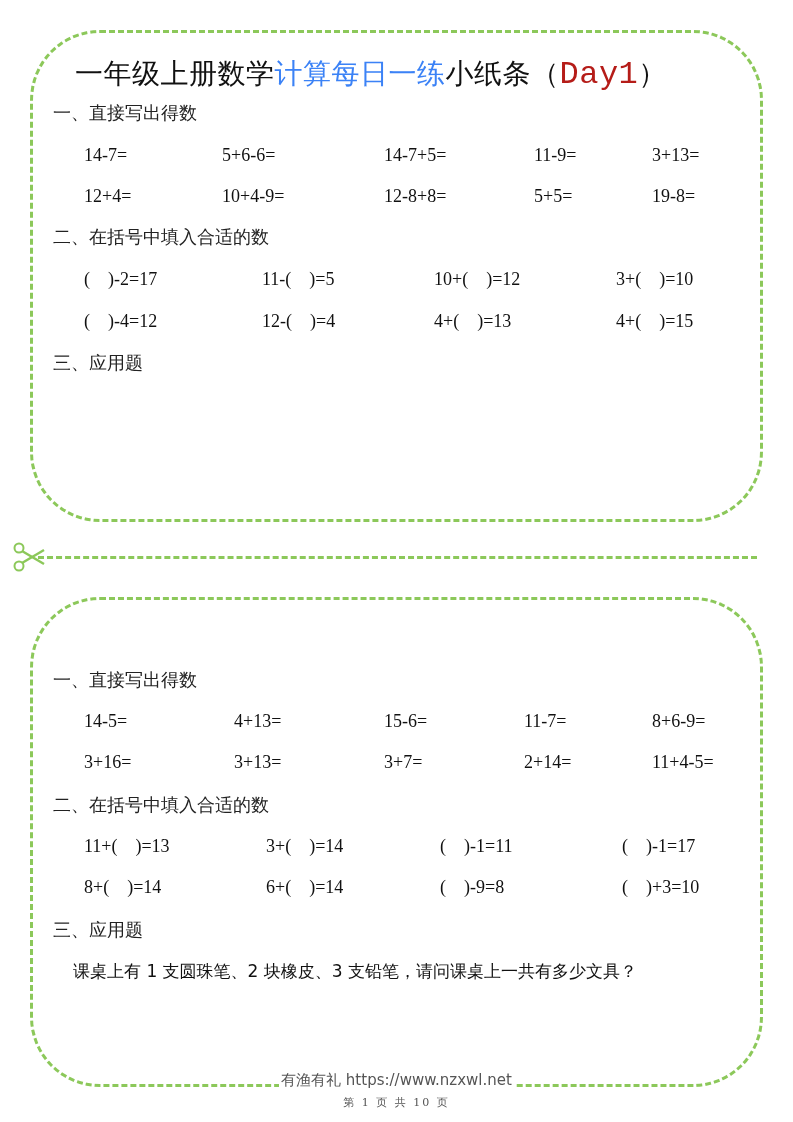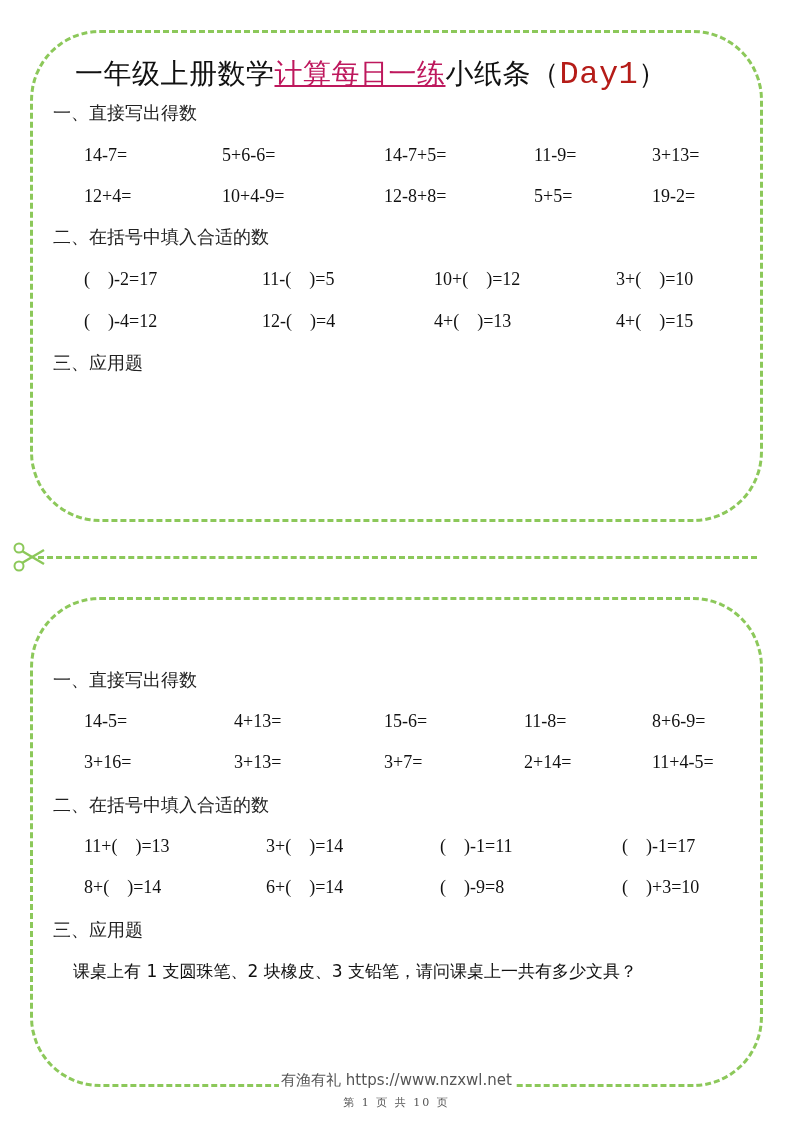--- a/index.html
+++ b/index.html
@@ -19,21 +19,21 @@
   .title {
     position: absolute;
     left: 42px;
     top: 22px;
     font-family: "DejaVu Sans", "Liberation Sans", sans-serif;
     font-size: 28px;
     letter-spacing: 0.5px;
     white-space: nowrap;
     color: #111;
   }
-  .title .red { color: #be185d; text-decoration: underline; }
+  .title .red { color: #3b82f6; }
   .title .day { font-family: "Liberation Mono", "DejaVu Sans Mono", monospace; color: #b51c18; font-size: 32px; }
 
   .section-heading {
     position: absolute;
     left: 20px;
     font-family: "DejaVu Sans", "Liberation Sans", sans-serif;
     font-size: 18px;
     color: #222;
     white-space: nowrap;
   }
@@ -108,21 +108,21 @@
     <span style="left:138px">5+6-6=</span>
     <span style="left:300px">14-7+5=</span>
     <span style="left:450px">11-9=</span>
     <span style="left:568px">3+13=</span>
   </div>
   <div class="row" style="top:153px">
     <span style="left:0">12+4=</span>
     <span style="left:138px">10+4-9=</span>
     <span style="left:300px">12-8+8=</span>
     <span style="left:450px">5+5=</span>
-    <span style="left:568px">19-2=</span>
+    <span style="left:568px">19-8=</span>
   </div>
 
   <div class="section-heading" style="top:192px">二、在括号中填入合适的数</div>
   <div class="row" style="top:236px">
     <span style="left:0">(    )-2=17</span>
     <span style="left:178px">11-(    )=5</span>
     <span style="left:350px">10+(    )=12</span>
     <span style="left:532px">3+(    )=10</span>
   </div>
   <div class="row" style="top:278px">
@@ -145,21 +145,21 @@
   <div class="dash"></div>
 </div>
 
 <div class="card day2">
 
   <div class="section-heading" style="top:68px">一、直接写出得数</div>
   <div class="row" style="top:111px">
     <span style="left:0">14-5=</span>
     <span style="left:150px">4+13=</span>
     <span style="left:300px">15-6=</span>
-    <span style="left:440px">11-8=</span>
+    <span style="left:440px">11-7=</span>
     <span style="left:568px">8+6-9=</span>
   </div>
   <div class="row" style="top:152px">
     <span style="left:0">3+16=</span>
     <span style="left:150px">3+13=</span>
     <span style="left:300px">3+7=</span>
     <span style="left:440px">2+14=</span>
     <span style="left:568px">11+4-5=</span>
   </div>
 

